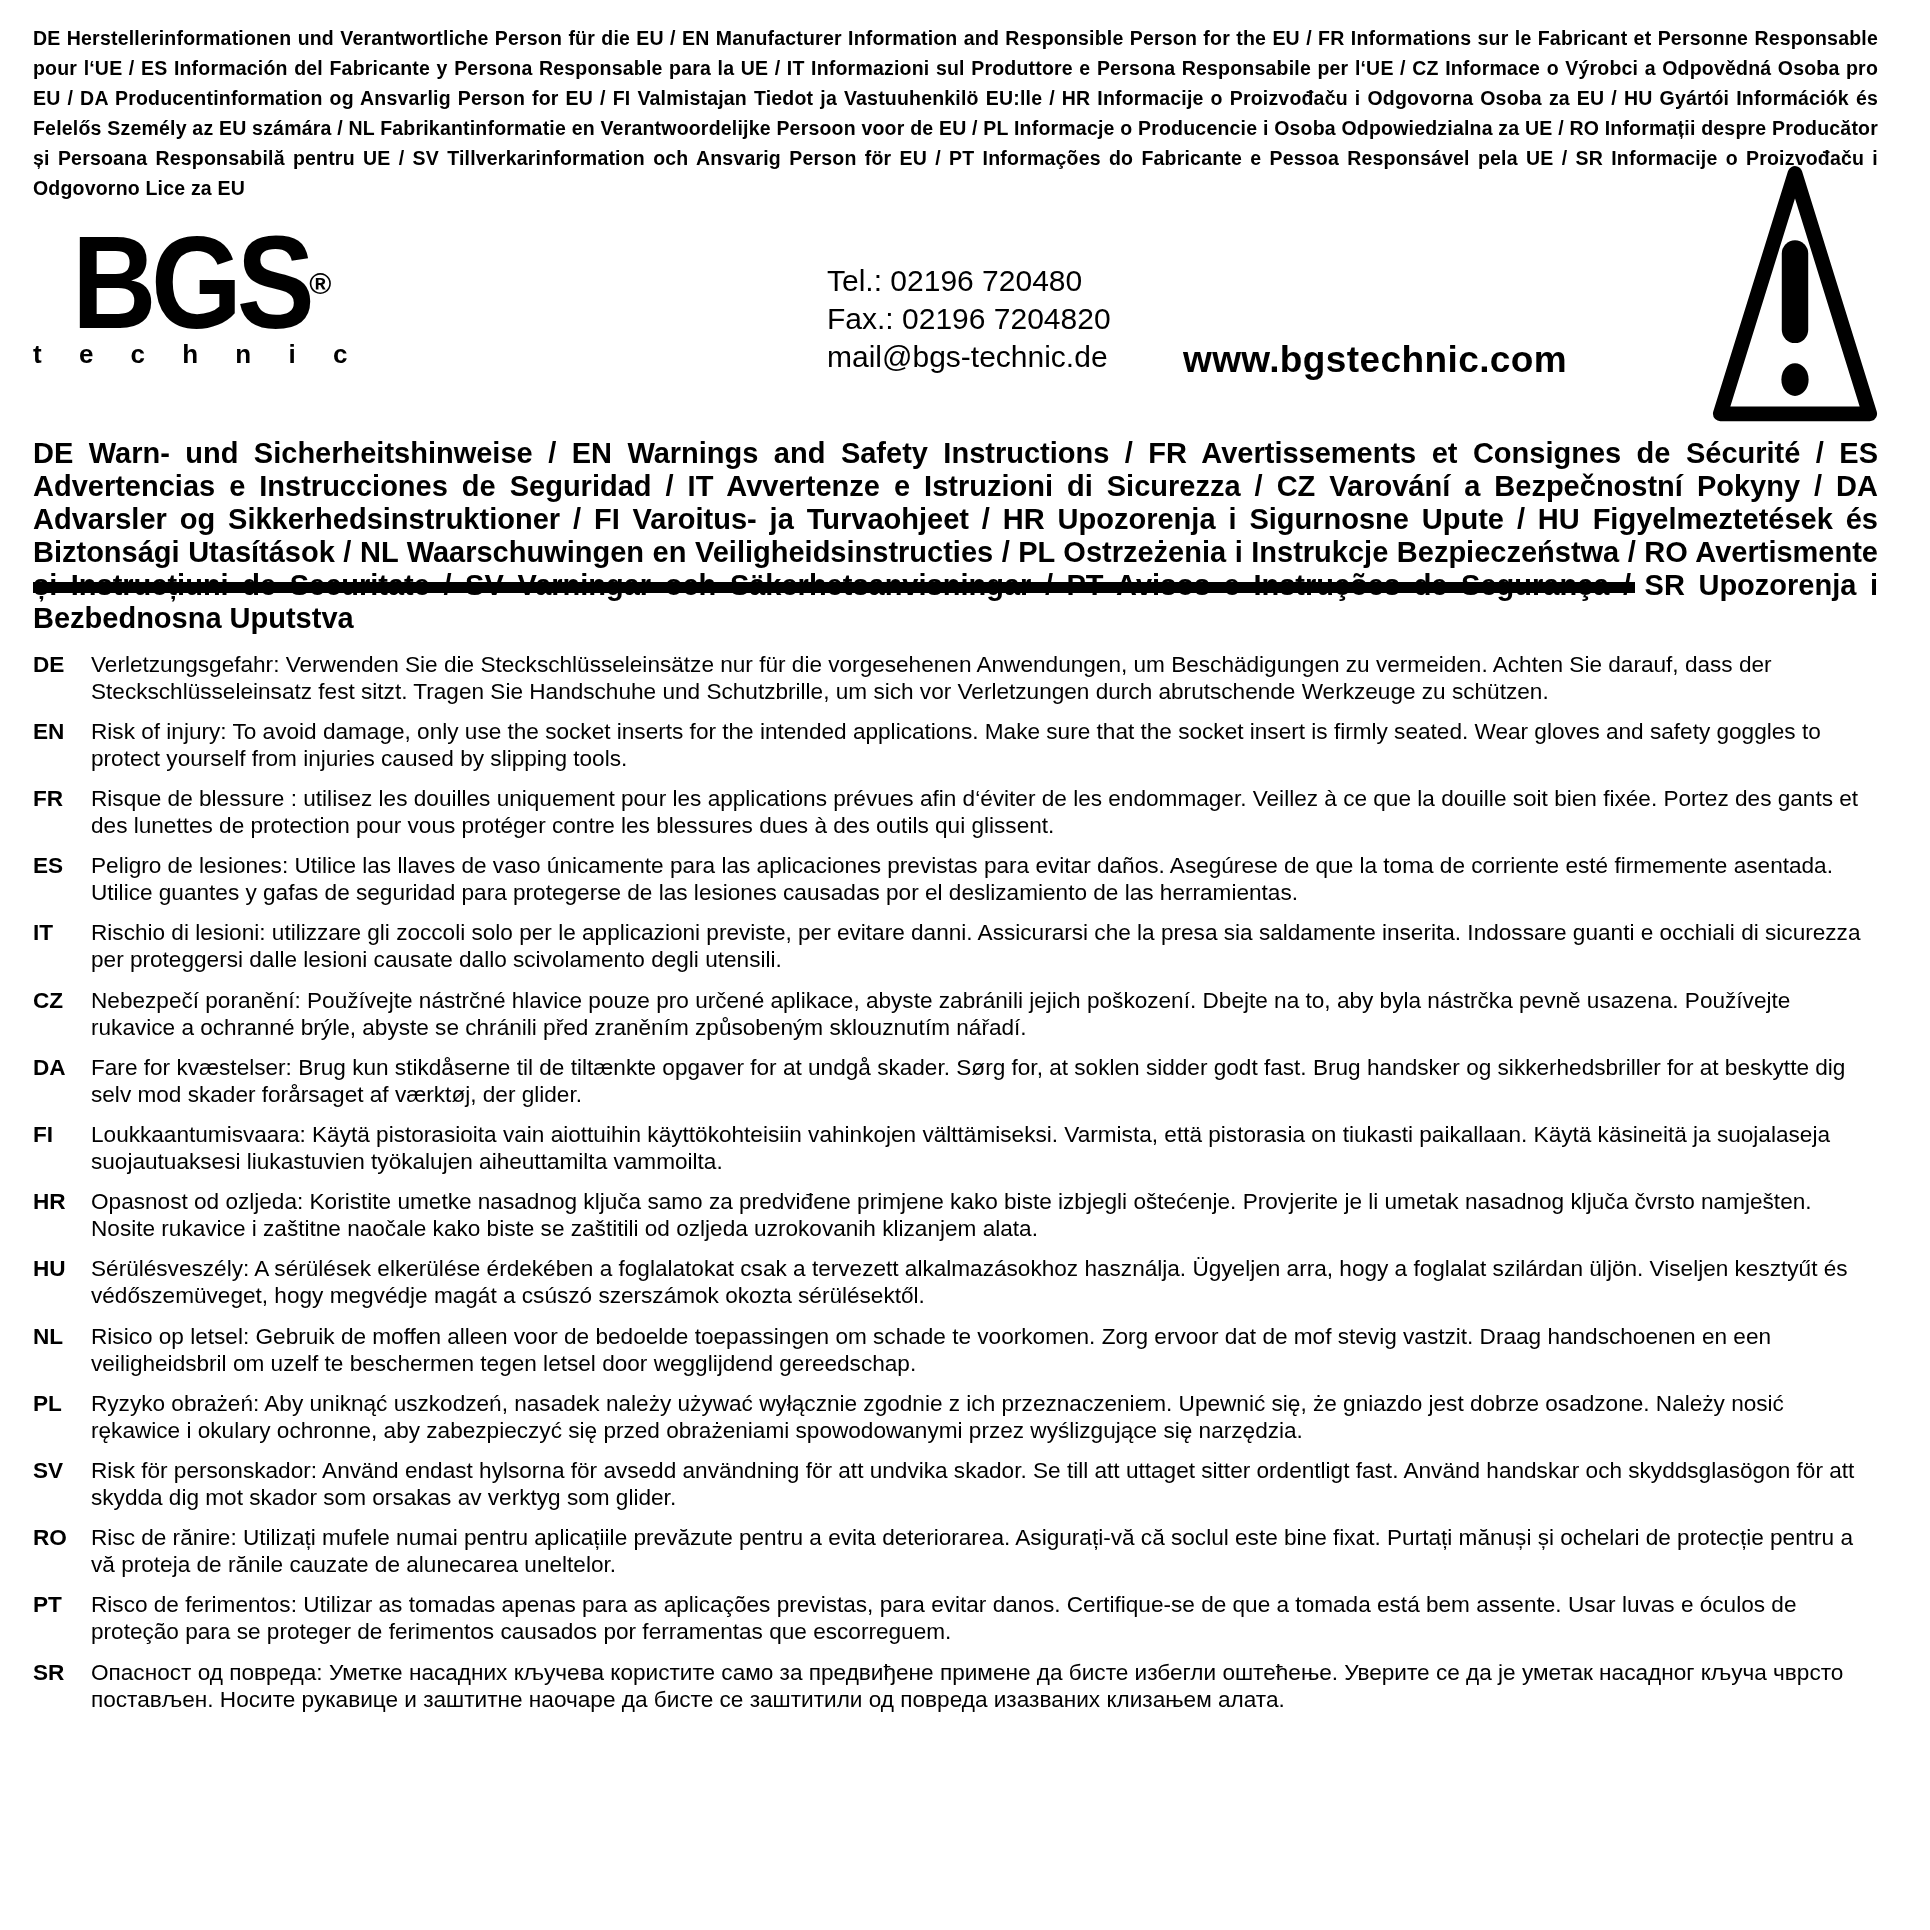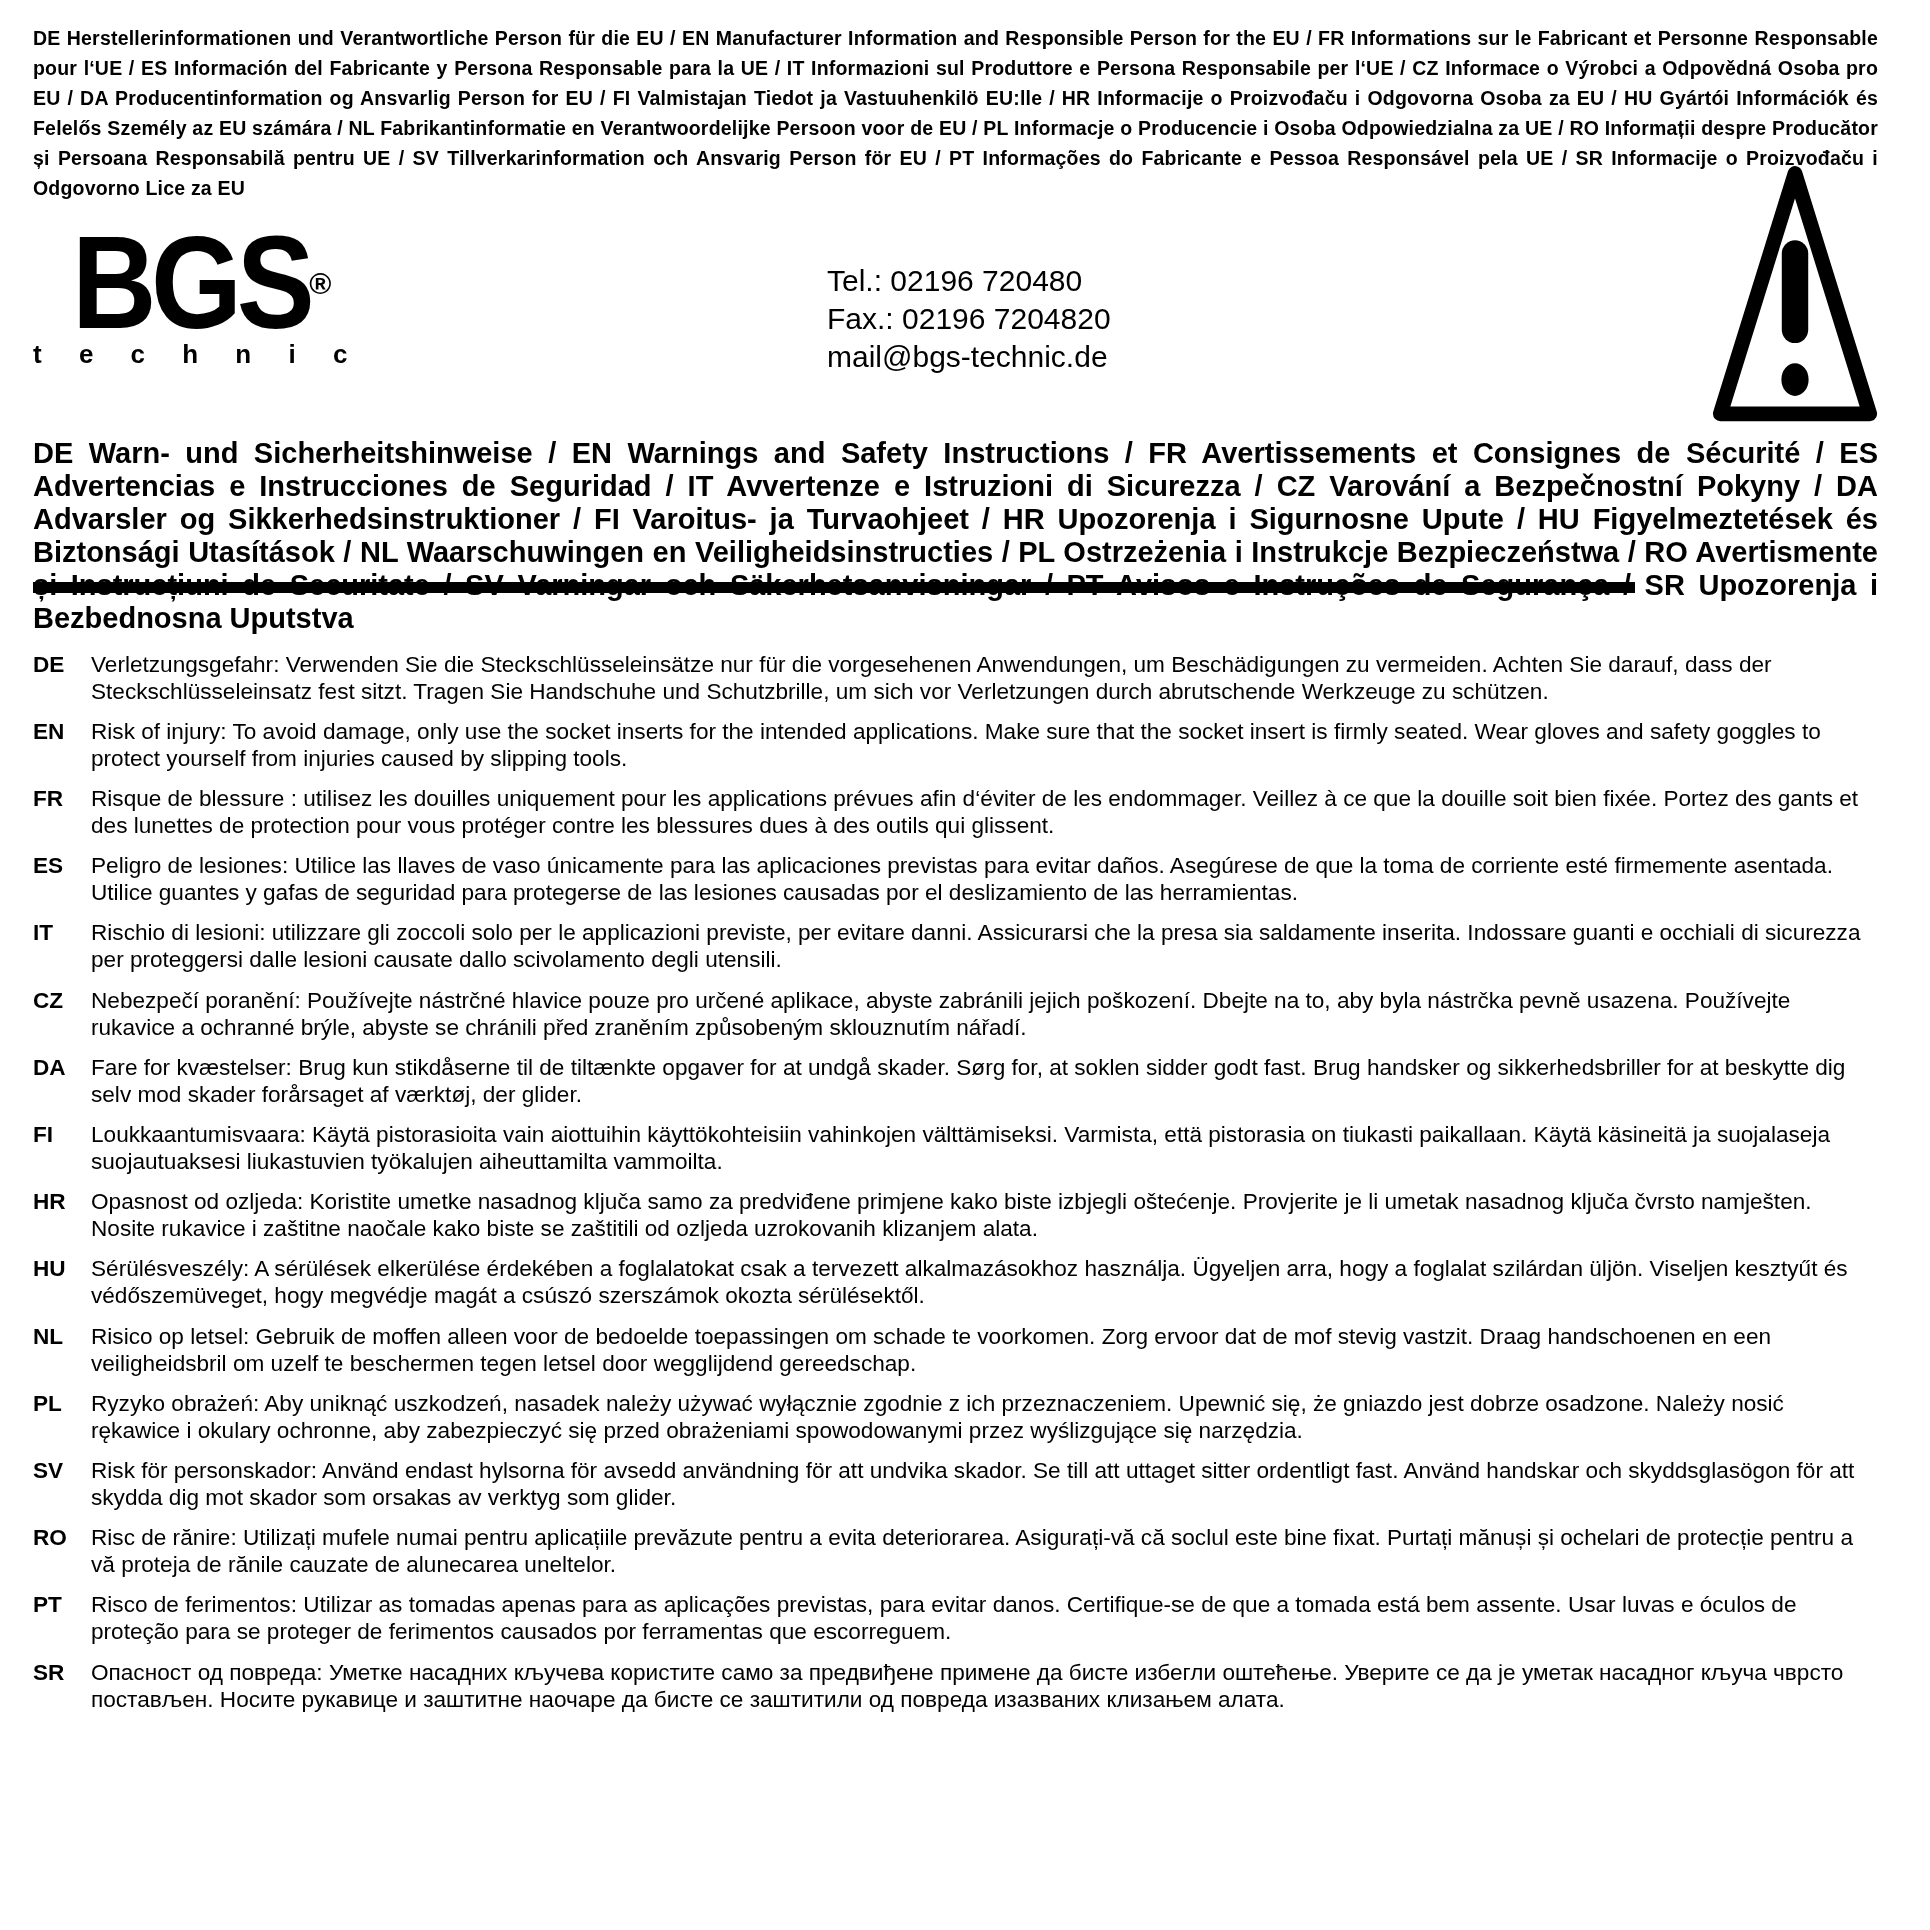--- a/index.html
+++ b/index.html
@@ -103,20 +103,21 @@
       <div class="logo-technic">t e c h n i c</div>
     </div>
 
 
     <div class="contact-block">
       <div>Tel.: 02196 720480</div>
       <div>Fax.: 02196 7204820</div>
       <div>mail@bgs-technic.de</div>
     </div>
 
+    <div class="website">www.bgstechnic.com</div>
 
     <svg class="warning-triangle" width="170" height="266" viewBox="0 0 218 342" aria-hidden="true">
       <path d="M109 16 L205 325 L13 325 Z" fill="#ffffff" stroke="#000000" stroke-width="19" stroke-linejoin="round"></path>
       <rect x="92" y="102" width="34" height="132" rx="17" fill="#000000"></rect>
       <ellipse cx="109" cy="281" rx="17.5" ry="21" fill="#000000"></ellipse>
     </svg>
 
     <div class="divider" style="position:absolute; left:0; top:360px; width:1602px; height:11.7px; background:#000;"></div>
   </div>
 

